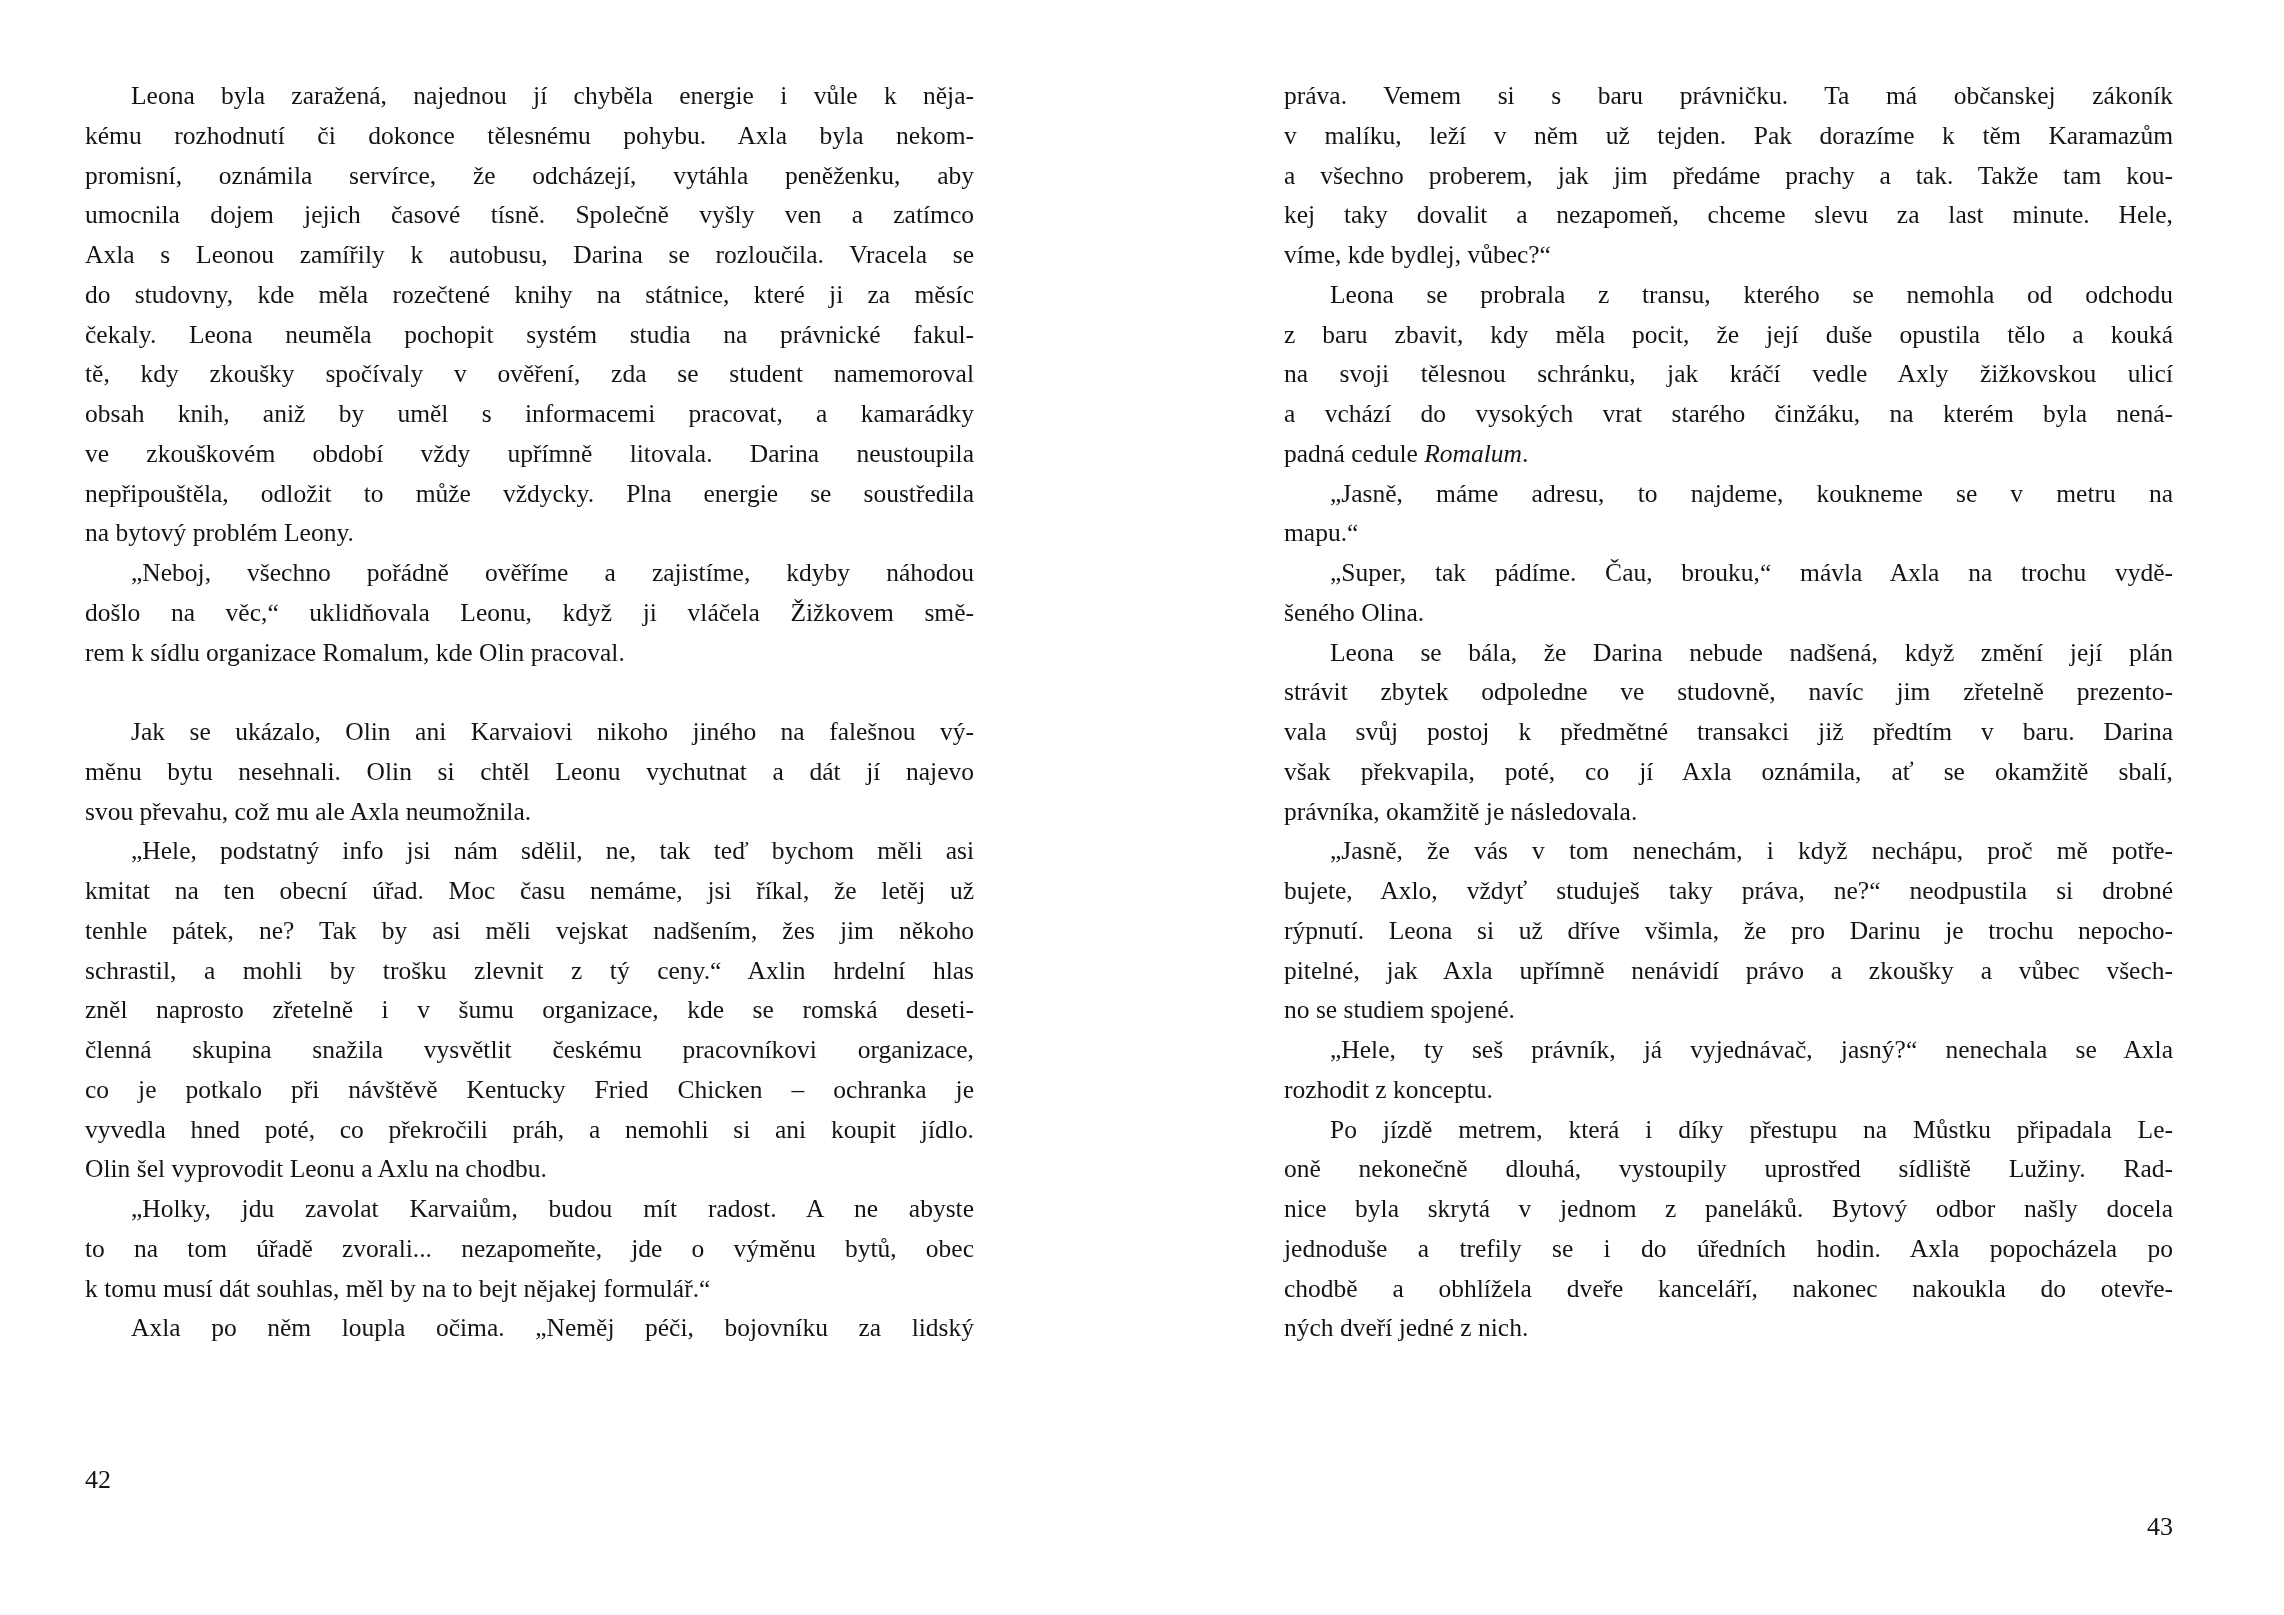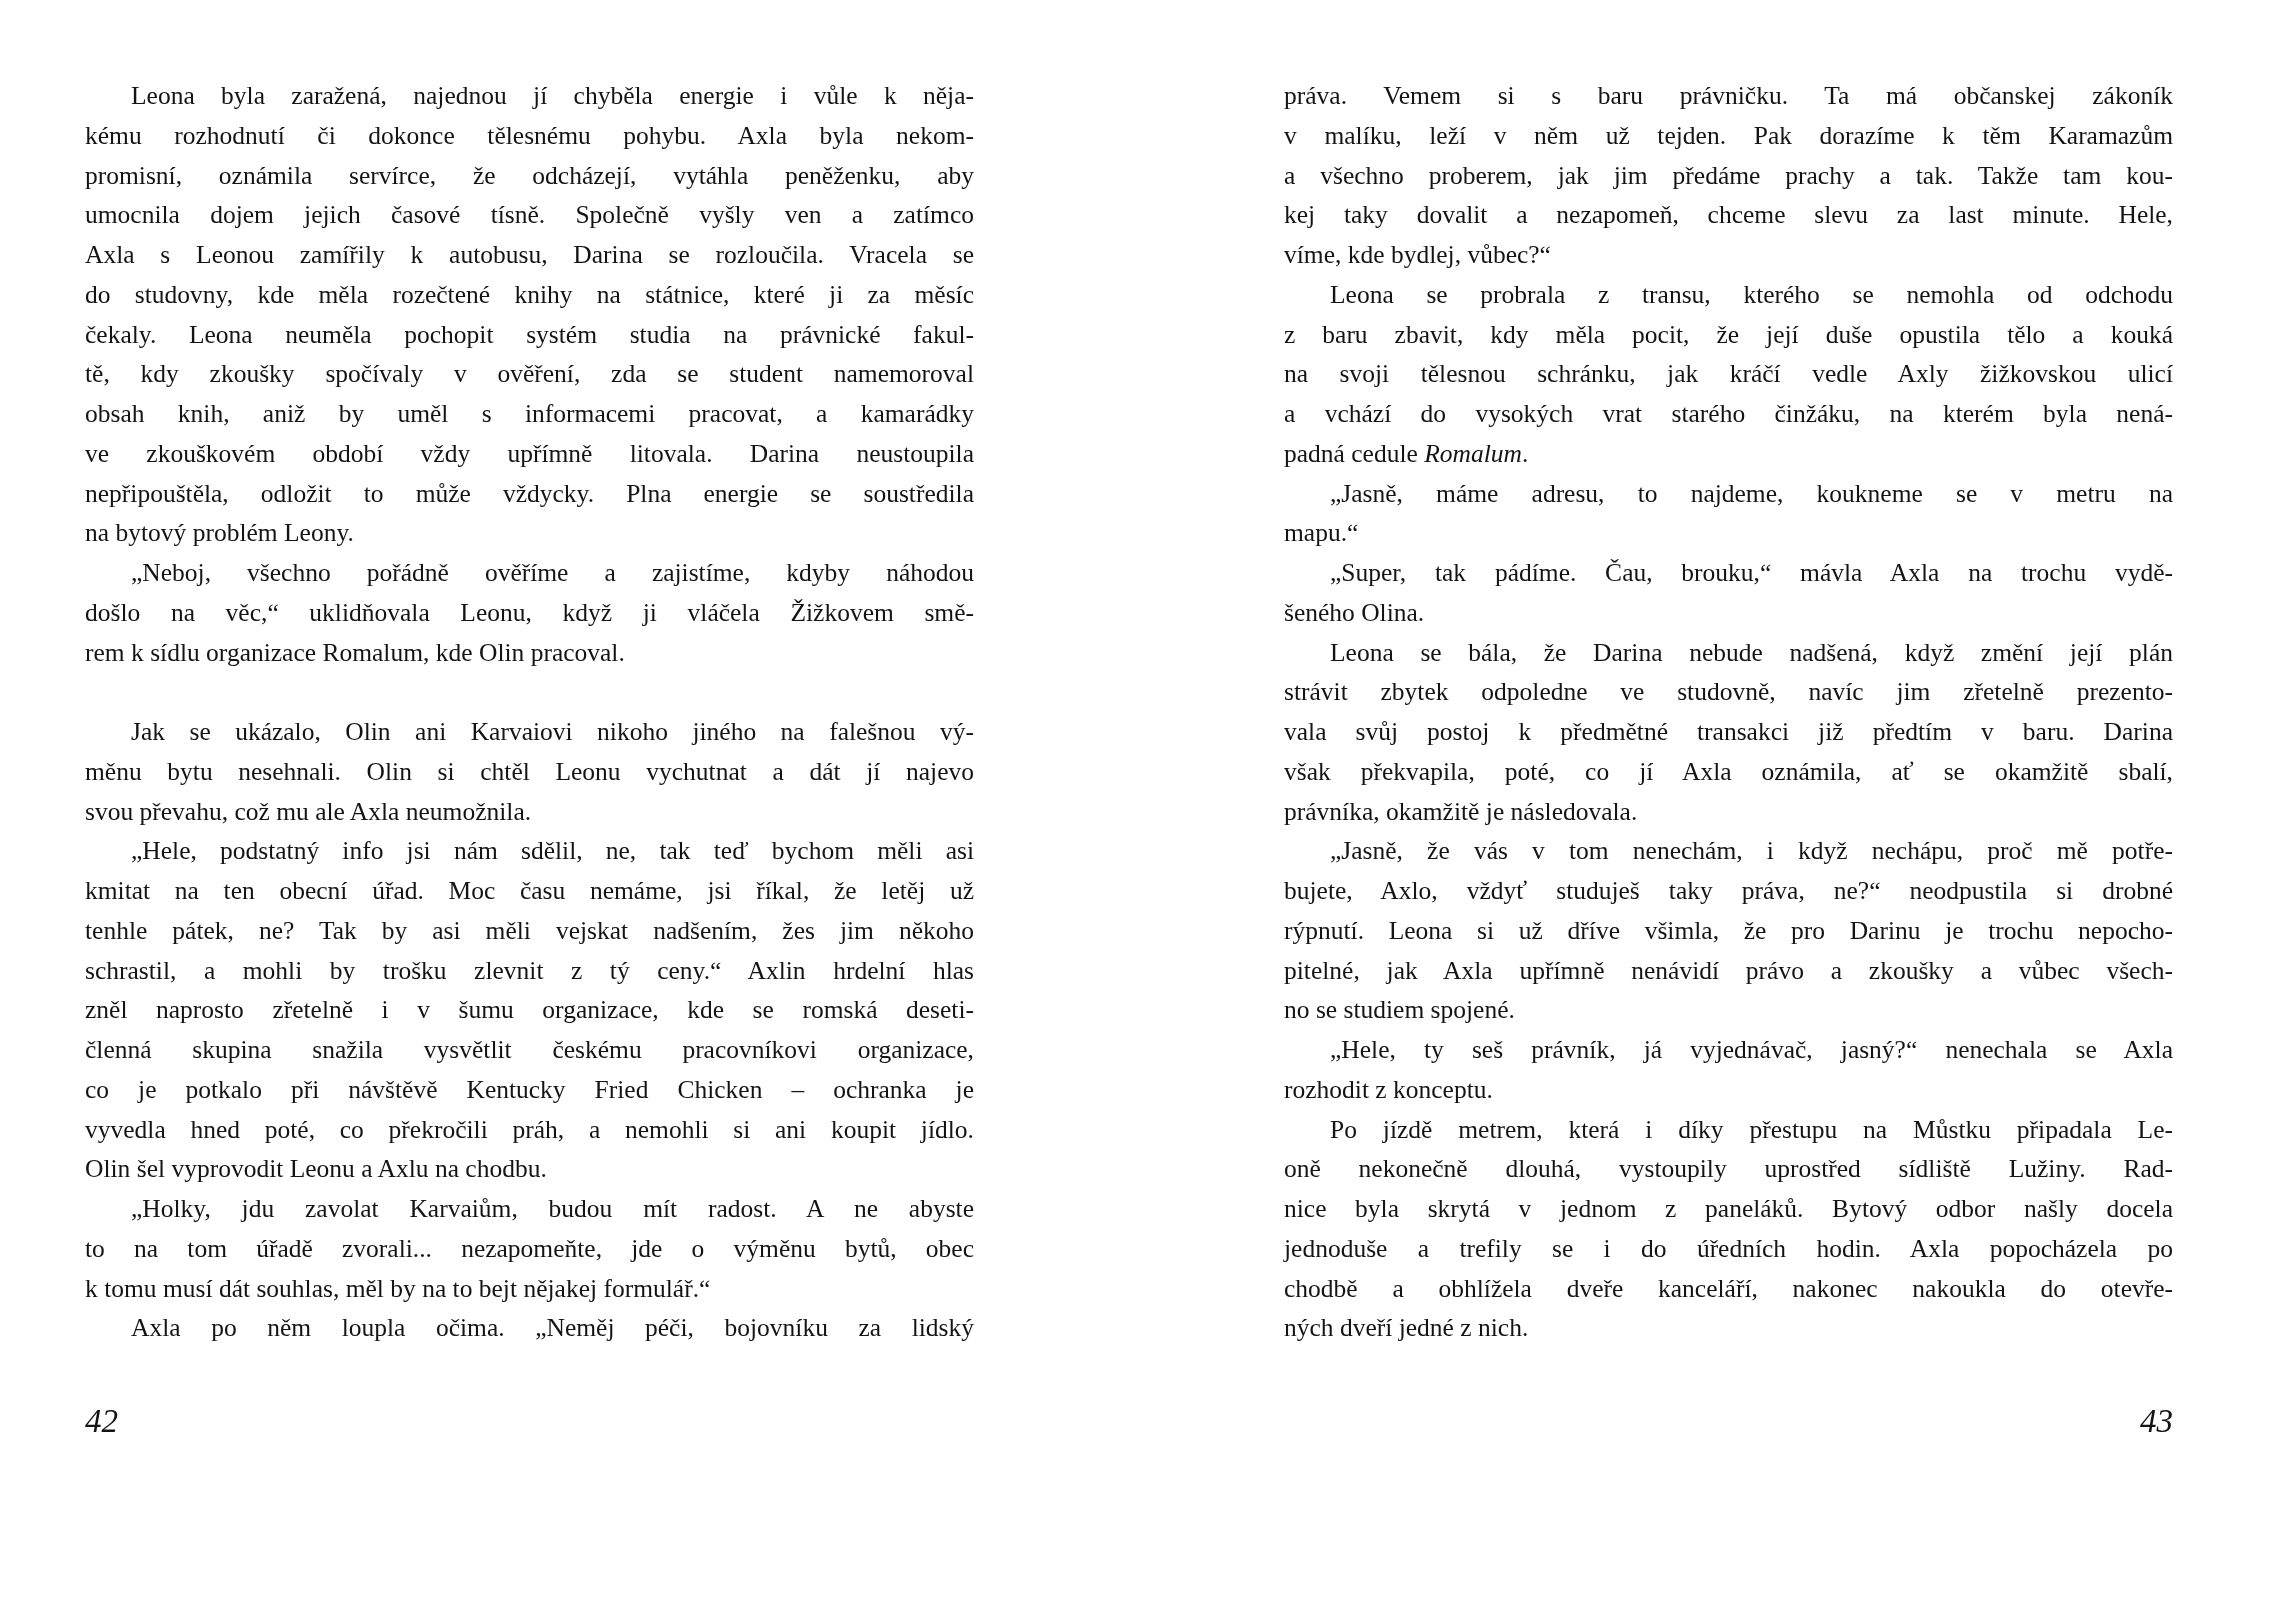--- a/index.html
+++ b/index.html
@@ -47,33 +47,33 @@
     hyphens: none;
     white-space: normal;
   }
   .line.end    { text-align-last: left; }
   .line.indent { text-indent: 46px; }
   .line.blank  { text-align-last: left; }
   .line i      { font-style: italic; }
 
   .page-number {
     position: absolute;
-    top: 1405px;
-    font-size: 33px;
+    top: 1464px;
+    font-size: 26px;
     line-height: 32px;
     color: #141414;
-    font-style: italic;
   }
   .page-left .page-number {
     left: 85px;
   }
   .page-right .page-number {
     left: 142px;
     width: 889px;
     text-align: right;
+    margin-top: 47px;
   }
 </style>
 </head>
 <body>
 
 <div class="spread">
 
   <div class="page page-left">
     <div class="text-block">
         <div class="line indent">Leona byla zaražená, najednou jí chyběla energie i vůle k něja-</div>

